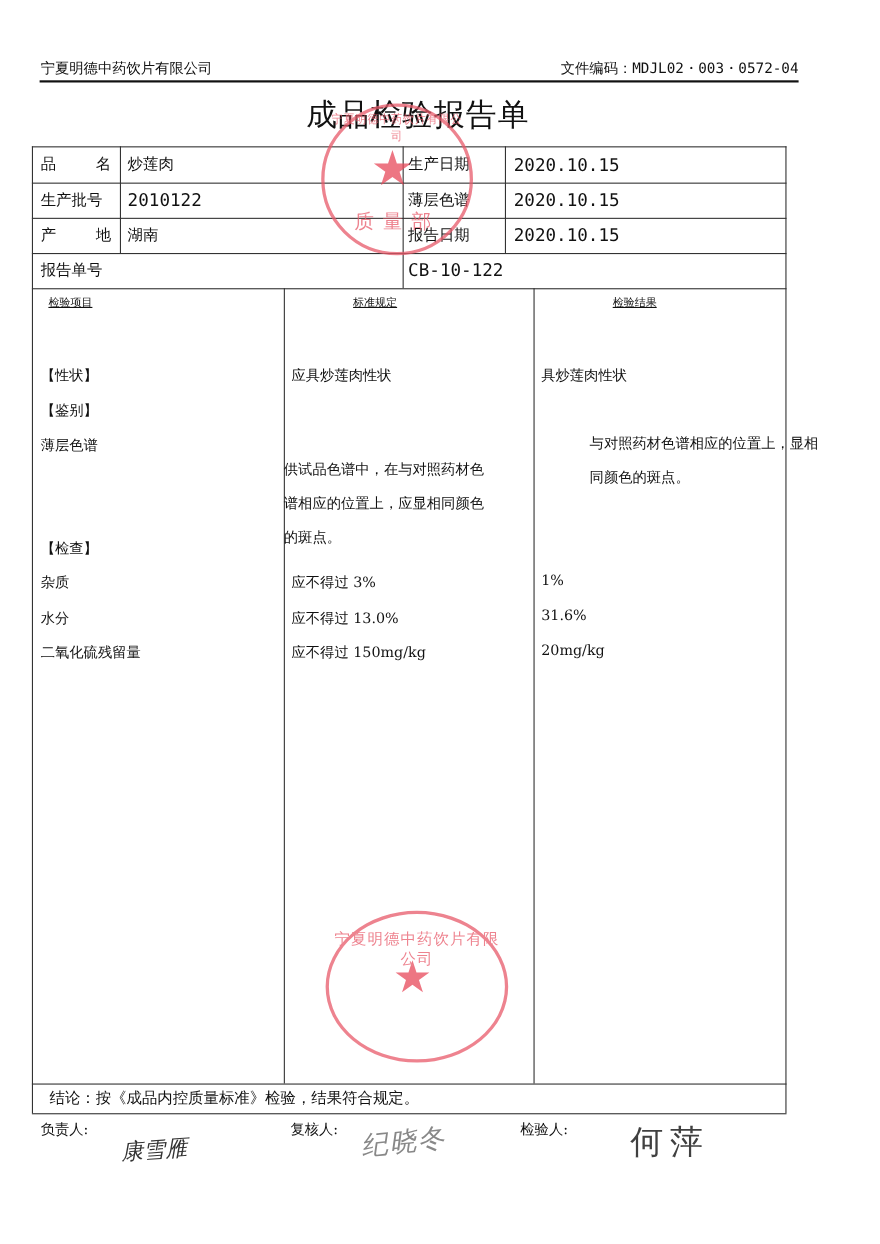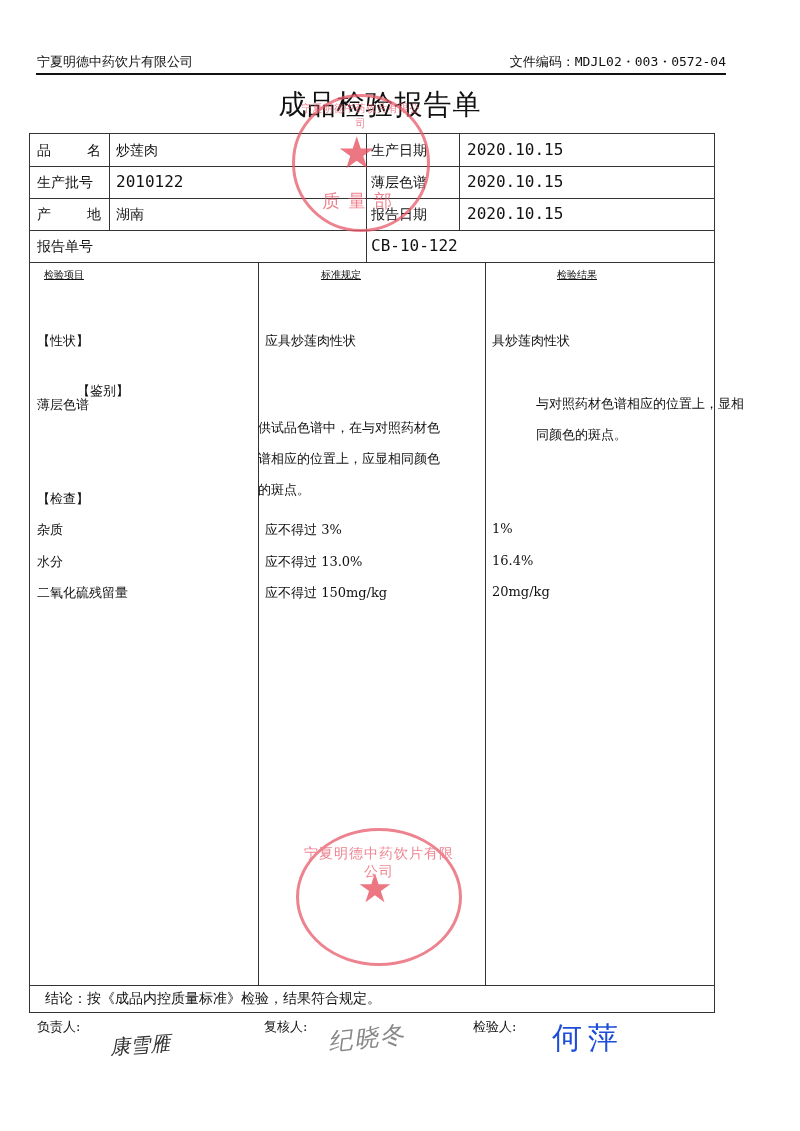--- a/index.html
+++ b/index.html
@@ -82,48 +82,48 @@
 <div class="cell mono" style="left:467px;top:198px;">2020.10.15</div>
 
 <div class="col-head" style="left:44px;">检验项目</div>
 <div class="col-head" style="left:321px;">标准规定</div>
 <div class="col-head" style="left:557px;">检验结果</div>
 
 <div class="row-text" style="left:37px;top:332px;">【性状】</div>
 <div class="row-text" style="left:265px;top:332px;">应具炒莲肉性状</div>
 <div class="row-text" style="left:492px;top:332px;">具炒莲肉性状</div>
 
-<div class="row-text" style="left:37px;top:382px;margin-left:40px;">【鉴别】</div>
+<div class="row-text" style="left:37px;top:364px;">【鉴别】</div>
 
 <div class="row-text" style="left:37px;top:396px;">薄层色谱</div>
 <div class="wrap-text" style="left:258px;top:388px;width:190px;margin-top:24px;">供试品色谱中，在与对照药材色谱相应的位置上，应显相同颜色的斑点。</div>
 <div class="wrap-text" style="left:492px;top:388px;width:218px;margin-left:44px;">与对照药材色谱相应的位置上，显相同颜色的斑点。</div>
 
 <div class="row-text" style="left:37px;top:490px;">【检查】</div>
 
 <div class="row-text" style="left:37px;top:521px;">杂质</div>
 <div class="row-text" style="left:265px;top:521px;">应不得过 3%</div>
 <div class="row-text" style="left:492px;top:521px;">1%</div>
 
 <div class="row-text" style="left:37px;top:553px;">水分</div>
 <div class="row-text" style="left:265px;top:553px;">应不得过 13.0%</div>
-<div class="row-text" style="left:492px;top:553px;">16.4%</div>
+<div class="row-text" style="left:492px;top:553px;">31.6%</div>
 
 <div class="row-text" style="left:37px;top:584px;">二氧化硫残留量</div>
 <div class="row-text" style="left:265px;top:584px;">应不得过 150mg/kg</div>
 <div class="row-text" style="left:492px;top:584px;">20mg/kg</div>
 
 <div class="abs conclusion">结论：按《成品内控质量标准》检验，结果符合规定。</div>
 
 <div class="sig-label" style="left:37px;">负责人:</div>
 <div class="sig" style="left:110px;top:1032px;font-size:20px;color:#333;transform:rotate(-4deg);font-style:italic;">康雪雁</div>
 <div class="sig-label" style="left:264px;">复核人:</div>
 <div class="sig" style="left:328px;top:1022px;font-size:24px;color:#888;transform:rotate(-6deg);font-style:italic;letter-spacing:2px;">纪晓冬</div>
 <div class="sig-label" style="left:473px;">检验人:</div>
-<div class="sig" style="left:552px;top:1018px;font-size:30px;color:#1d4ed8;letter-spacing:6px;">何萍</div>
+<div class="sig" style="left:573px;top:1018px;font-size:30px;color:#404040;letter-spacing:6px;">何萍</div>
 
 <div class="stamp" style="left:292px;top:94px;width:132px;height:132px;">
   <div class="star" style="left:42px;top:30px;font-size:44px;">★</div>
   <div style="position:absolute;left:0;width:132px;top:4px;text-align:center;font-size:11px;letter-spacing:1px;transform:scaleX(0.9);">宁夏明德中药饮片有限公司</div>
   <div style="position:absolute;left:0;width:132px;top:92px;text-align:center;font-size:18px;letter-spacing:8px;">质量部</div>
 </div>
 
 <div class="stamp" style="left:296px;top:828px;width:160px;height:132px;">
   <div class="star" style="left:58px;top:34px;font-size:40px;">★</div>
   <div style="position:absolute;left:0;width:160px;top:14px;text-align:center;font-size:14px;letter-spacing:1px;">宁夏明德中药饮片有限公司</div>

